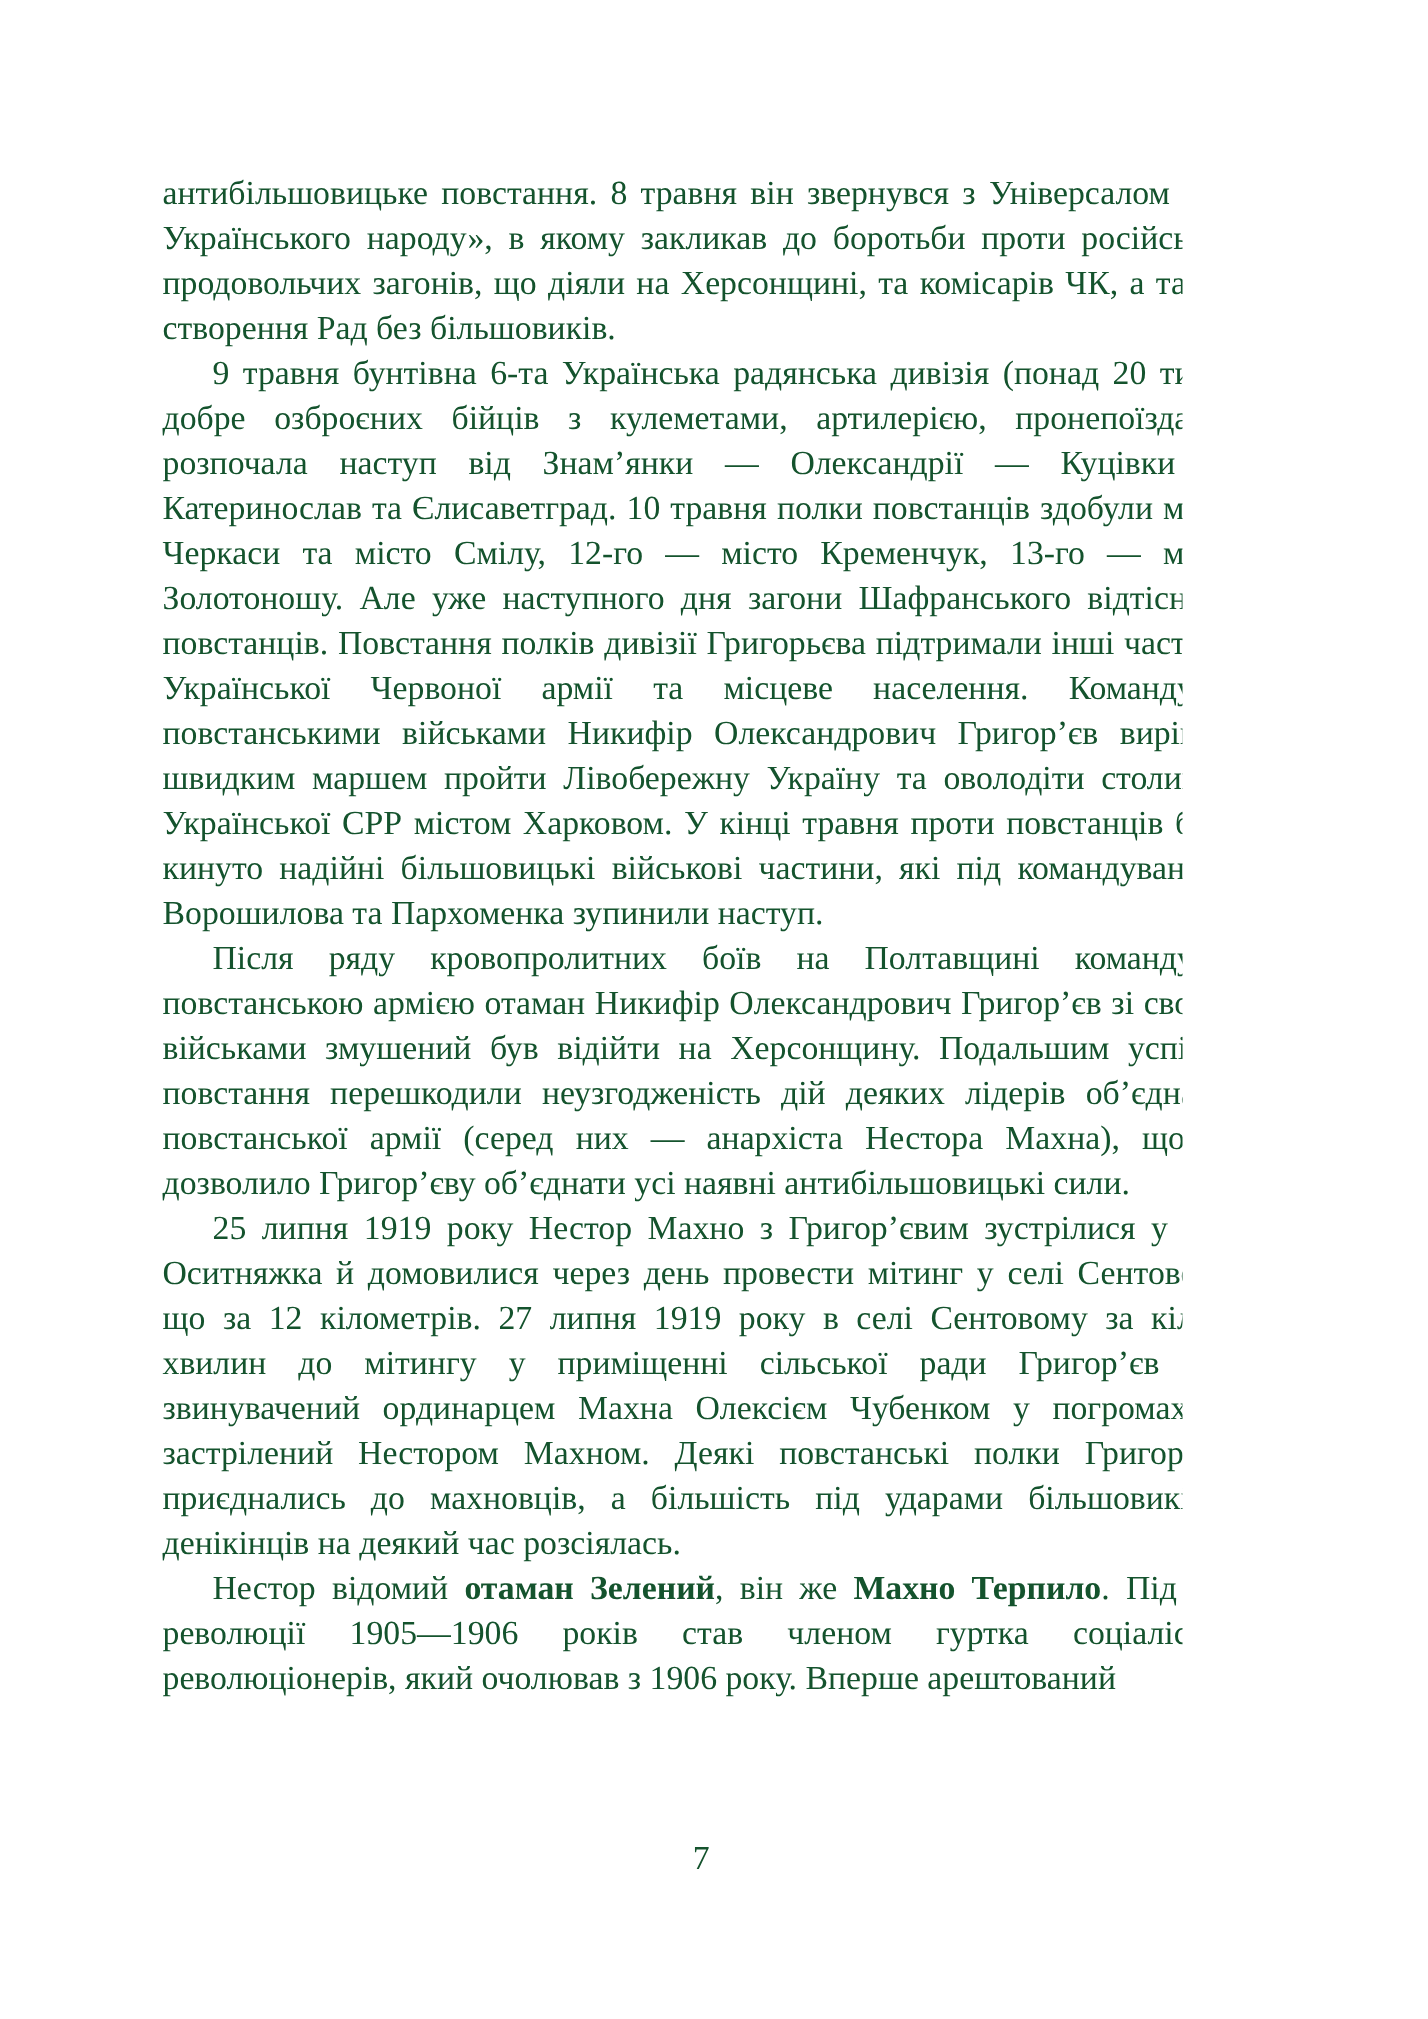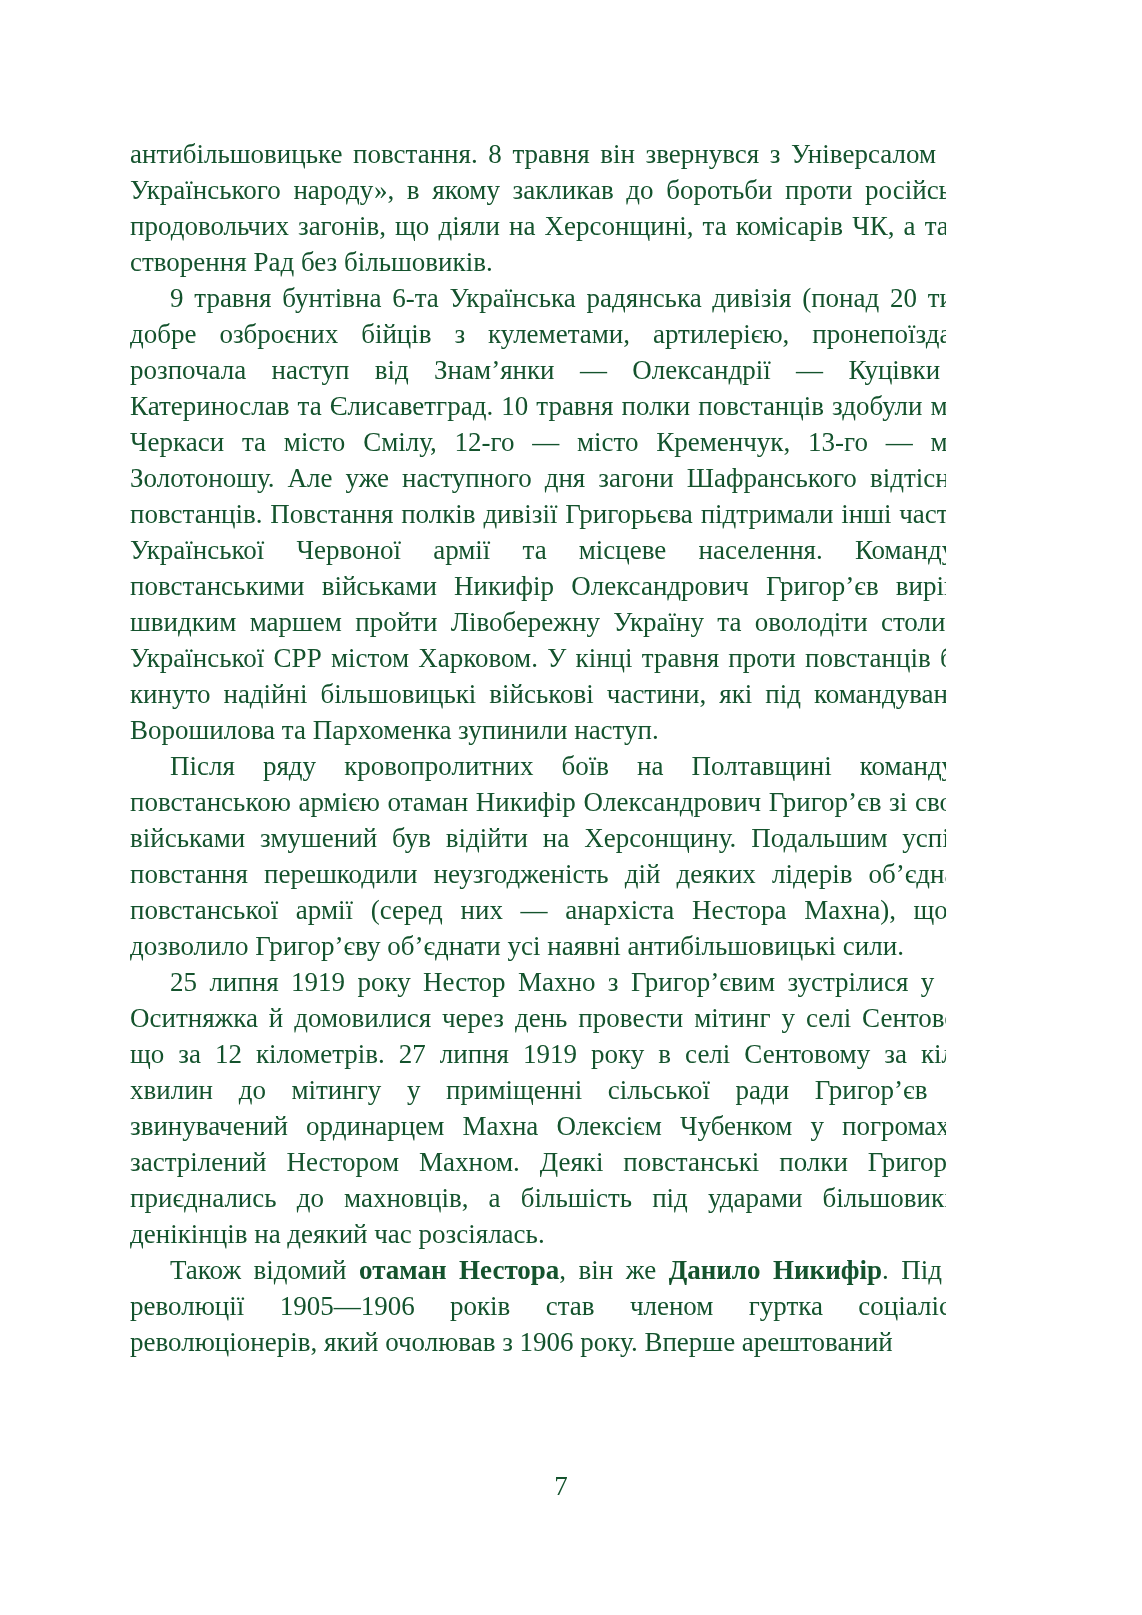--- a/index.html
+++ b/index.html
@@ -48,16 +48,16 @@
 </style>
 </head>
 <body>
 
 <div class="page">
   <div class="text-block" id="paragraphs">
       <p class="para"><span class="">антибільшовицьке повстання. 8 травня він звернувся з Універсалом «До Українського народу», в якому закликав до боротьби проти російських продовольчих загонів, що діяли на Херсонщині, та комісарів ЧК, а також створення Рад без більшовиків.</span></p>
       <p class="para indent"><span class="">9 травня бунтівна 6-та Українська радянська дивізія (понад 20 тисяч добре озброєних бійців з кулеметами, артилерією, пронепоїздами) розпочала наступ від Знам’янки — Олександрії — Куцівки на Катеринослав та Єлисаветград. 10 травня полки повстанців здобули місто Черкаси та місто Смілу, 12-го — місто Кременчук, 13-го — місто Золотоношу. Але уже наступного дня загони Шафранського відтіснили повстанців. Повстання полків дивізії Григорьєва підтримали інші частини Української Червоної армії та місцеве населення. Командувач повстанськими військами Никифір Олександрович Григор’єв вирішив швидким маршем пройти Лівобережну Україну та оволодіти столицею Української СРР містом Харковом. У кінці травня проти повстанців було кинуто надійні більшовицькі військові частини, які під командуванням Ворошилова та Пархоменка зупинили наступ.</span></p>
       <p class="para indent"><span class="">Після ряду кровопролитних боїв на Полтавщині командувач повстанською армією отаман Никифір Олександрович Григор’єв зі своїми військами змушений був відійти на Херсонщину. Подальшим успіхам повстання перешкодили неузгодженість дій деяких лідерів об’єднаної повстанської армії (серед них — анархіста Нестора Махна), що не дозволило Григор’єву об’єднати усі наявні антибільшовицькі сили.</span></p>
       <p class="para indent"><span class="">25 липня 1919 року Нестор Махно з Григор’євим зустрілися у селі Оситняжка й домовилися через день провести мітинг у селі Сентовому, що за 12 кілометрів. 27 липня 1919 року в селі Сентовому за кілька хвилин до мітингу у приміщенні сільської ради Григор’єв був звинувачений ординарцем Махна Олексієм Чубенком у погромах та застрілений Нестором Махном. Деякі повстанські полки Григор’єва приєднались до махновців, а більшість під ударами більшовиків і денікінців на деякий час розсіялась.</span></p>
-      <p class="para indent"><span class="">Також відомий </span><span class="bold">отаман Нестора</span><span class="">, він же </span><span class="bold">Данило Никифір</span><span class="">. Під час революції 1905—1906 років став членом гуртка соціалістів-революціонерів, який очолював з 1906 року. Вперше арештований</span></p>
+      <p class="para indent"><span class="">Нестор відомий </span><span class="bold">отаман Зелений</span><span class="">, він же </span><span class="bold">Махно Терпило</span><span class="">. Під час революції 1905—1906 років став членом гуртка соціалістів-революціонерів, який очолював з 1906 року. Вперше арештований</span></p>
     </div>
   <div class="page-number">7</div>
 </div>
 
 </body></html>

